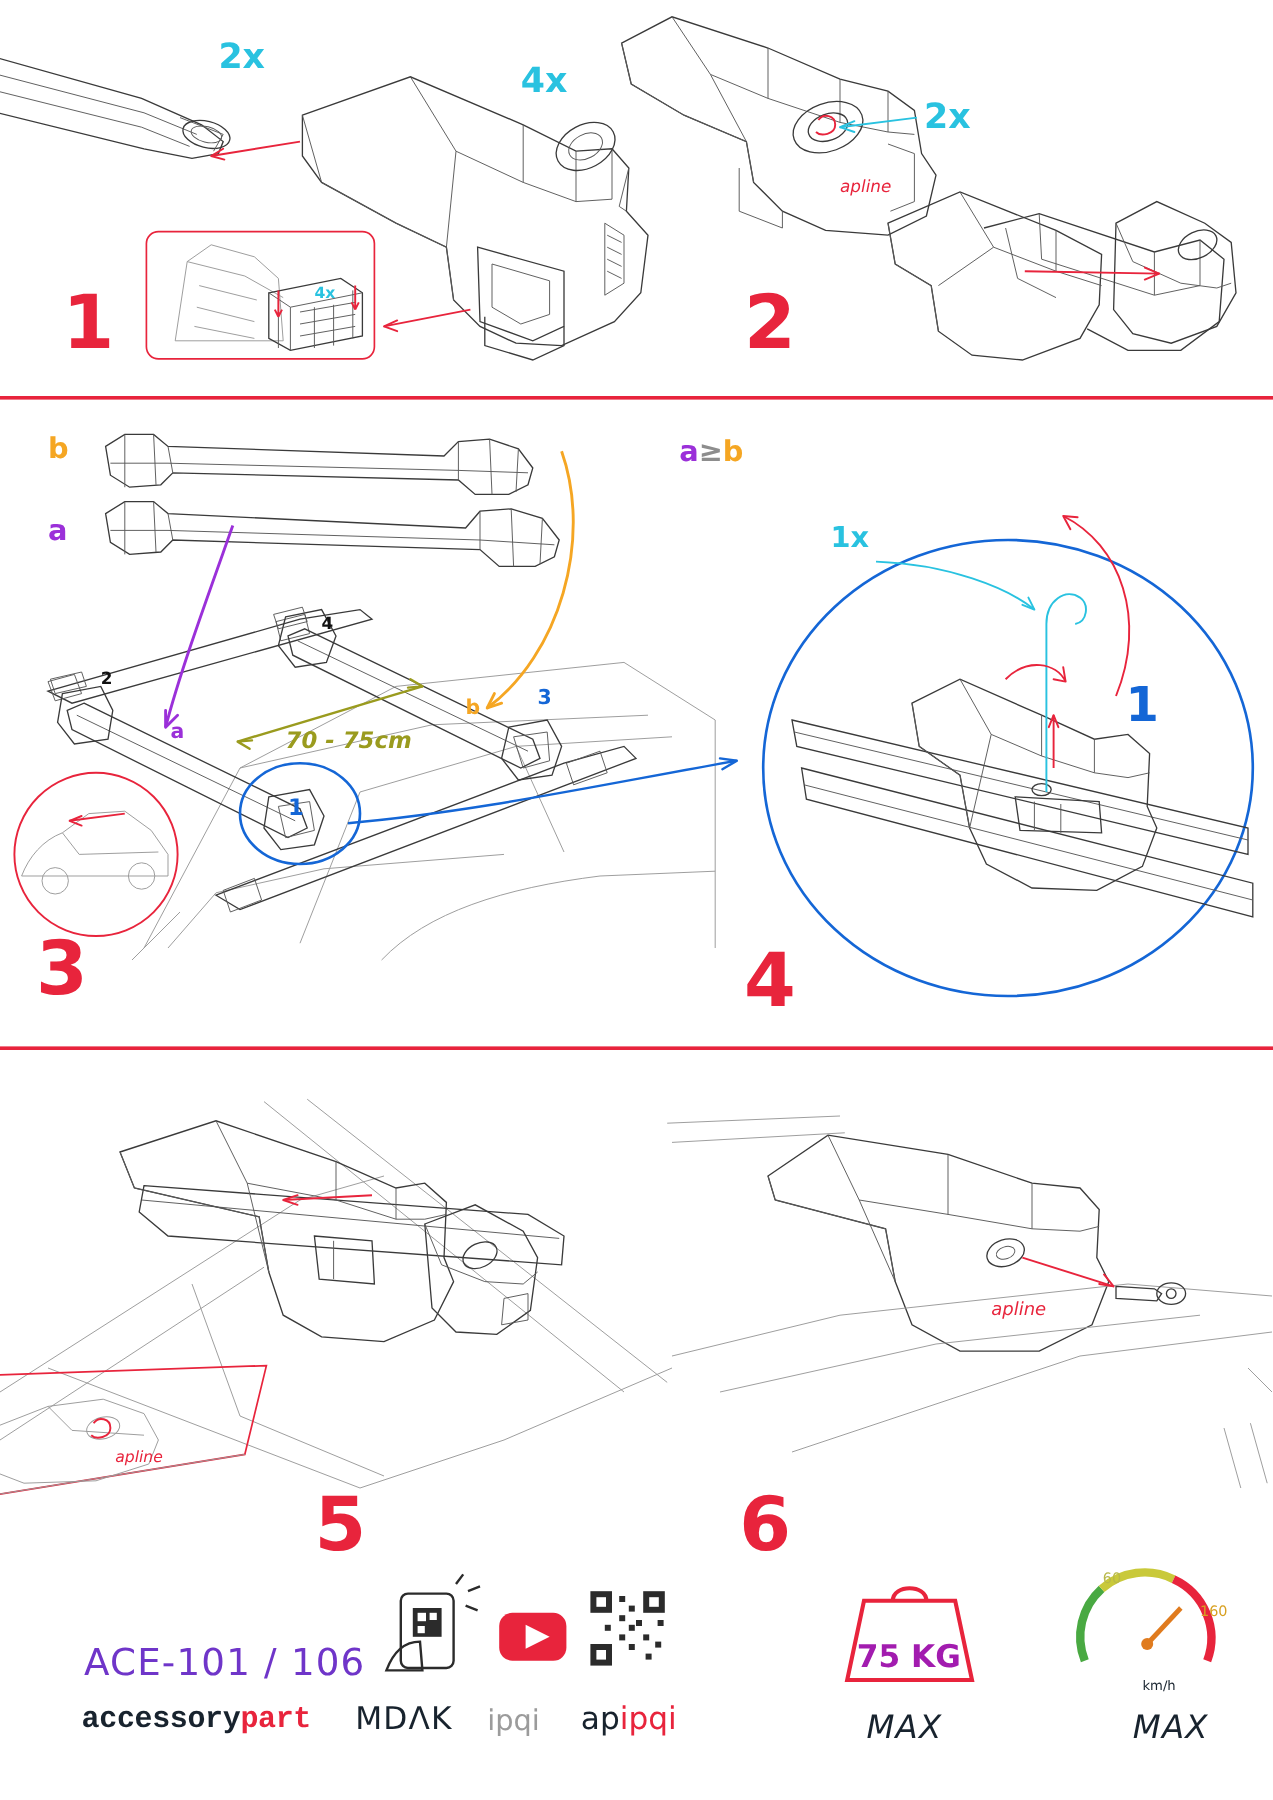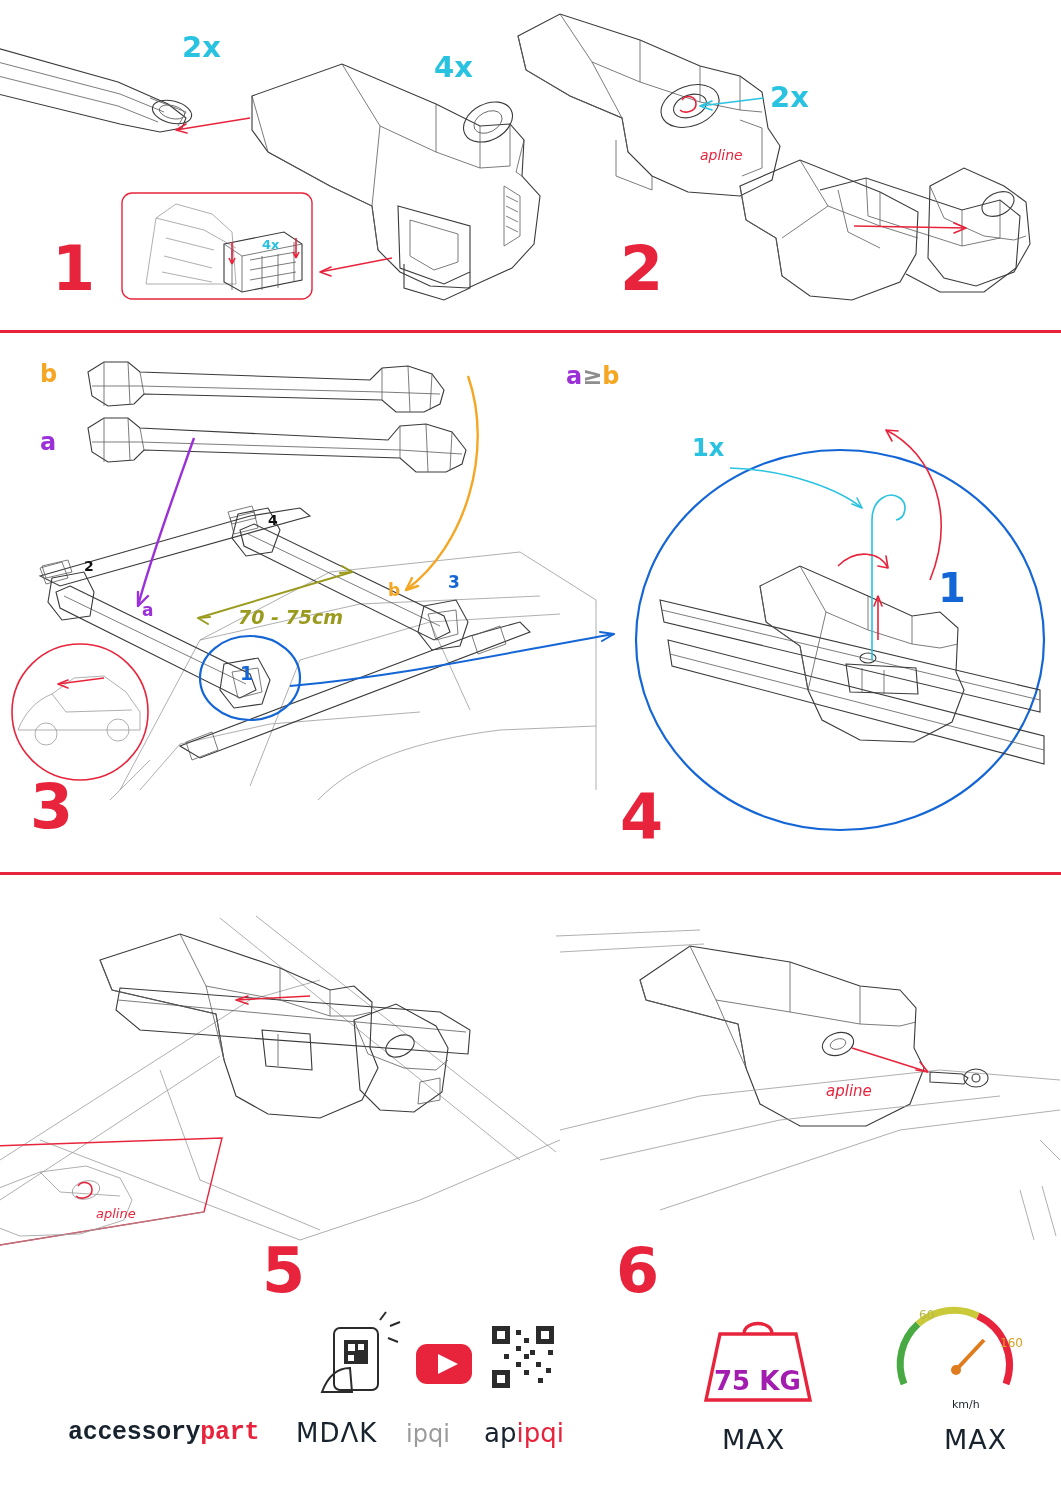--- a/index.html
+++ b/index.html
@@ -127,20 +127,21 @@
     color: #18232e;
   }
   .brand-apline .line { color: #e8243c; }
 
   .max-label {
     position: absolute;
     font-family: "DejaVu Sans", sans-serif;
     font-size: 27px;
     color: #18232e;
     letter-spacing: 1px;
+    font-style: italic;
   }
   #max1 { left: 722px; top: 1424px; }
   #max2 { left: 944px; top: 1424px; }
 
   .weight-text {
     position: absolute;
     left: 714px;
     top: 1366px;
     font-family: "DejaVu Sans", sans-serif;
     font-size: 26px;
@@ -457,20 +458,21 @@
     <path class="ln-lite" d="M1020 1190 L1034 1240 M1042 1186 L1056 1236"></path>
 
     <path class="ln" d="M930 1072 L962 1074 L968 1078 L964 1084 L930 1082 Z"></path>
     <ellipse class="ln" cx="976" cy="1078" rx="12" ry="9"></ellipse>
     <circle class="ln" cx="976" cy="1078" r="4"></circle>
     <path class="arrow-red" d="M852 1048 L928 1072"></path>
     <path class="arrow-red" d="M928 1072 L916 1070 M928 1072 L920 1062" stroke-linecap="round"></path>
   </svg>
   <div class="step-num" id="step6">6</div>
 
+  <div class="footer-code">ACE-101 / 106</div>
 
   <div class="brand-accessory"><span>accessory</span><span class="part">part</span></div>
 
   <div class="brand-mdak">MDΛK</div>
   <div class="brand-ipqi">ipqi</div>
   <div class="brand-apline"><span>ap</span><span class="line">ipqi</span></div>
 
   <svg width="1061" height="1500">
 
     <rect x="334" y="1328" width="44" height="62" rx="6" fill="none" stroke="#2b2b2b" stroke-width="2"></rect>

